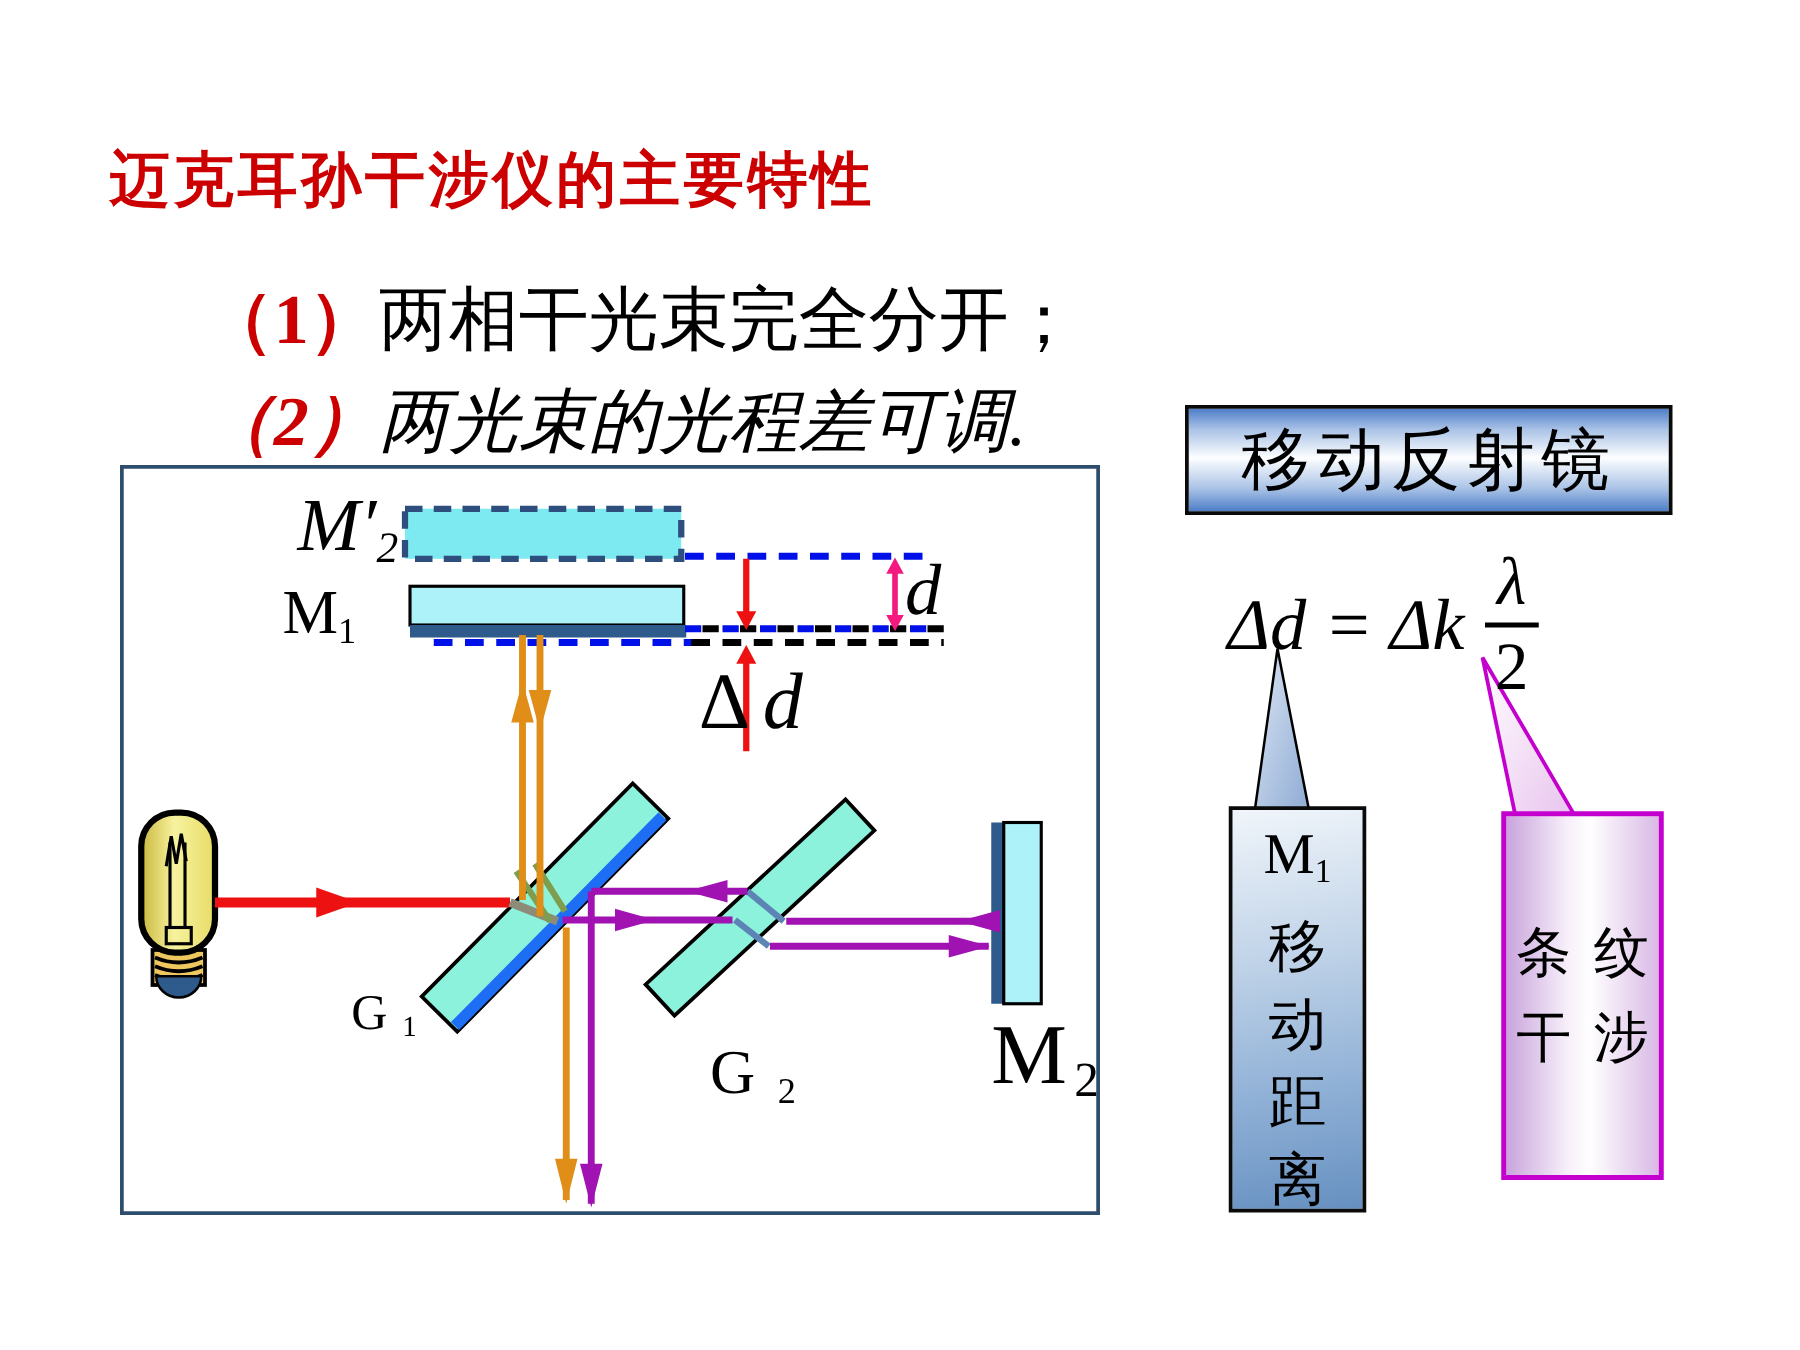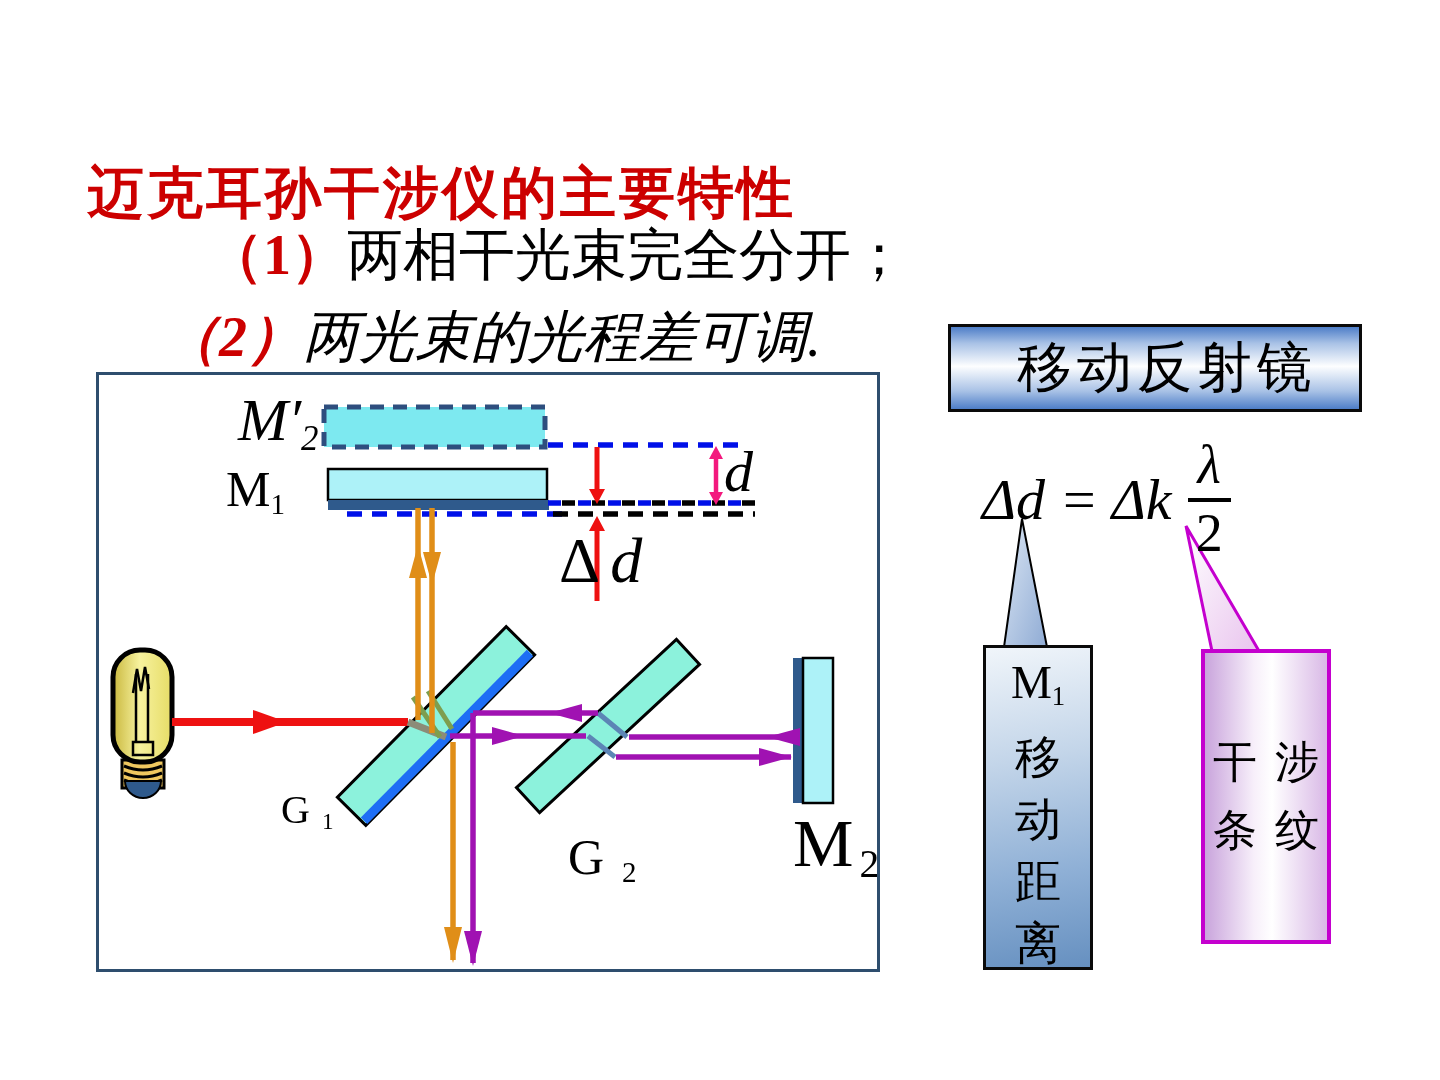--- a/index.html
+++ b/index.html
@@ -3,26 +3,26 @@
 <meta charset="utf-8">
 <style>
   html,body{margin:0;padding:0;}
   body{
     width:1440px;height:1080px;position:relative;background:#ffffff;overflow:hidden;
     font-family:"Liberation Serif","DejaVu Serif",serif;
   }
   .abs{position:absolute;}
   
   .title{
-    left:88px;top:112px;font-size:56px;font-weight:bold;color:#cc0000;
-    letter-spacing:3px;white-space:nowrap;z-index:3;margin-top:44px;
+    left:88px;top:112px;font-size:48px;font-weight:bold;color:#cc0000;
+    letter-spacing:3px;white-space:nowrap;z-index:3;
   }
   .item{left:163px;font-size:56px;color:#000;white-space:nowrap;z-index:3;}
   .item .num{color:#cc0000;font-weight:bold;}
-  .item1{top:218px;margin-left:44px;}
+  .item1{top:218px;}
   .item2{top:300px;font-style:italic;}
   
   .diagram-box{
     left:96px;top:372px;width:778px;height:594px;
     border:3px solid #2e4e6e;background:#ffffff;z-index:1;
   }
   
   svg.art{left:0;top:0;width:1440px;height:1080px;z-index:2;pointer-events:none;}
   
   .lbl{z-index:4;color:#000;white-space:nowrap;}
@@ -36,21 +36,21 @@
   .lbl-g1 .sub{margin-left:12px;}
   .lbl-g2 {left:568px;top:828px;font-size:50px;}
   .lbl-g2 .sub{margin-left:18px;}
   .lbl-m2 {left:793px;top:804px;font-size:68px;}
   .lbl-m2 .sub{margin-left:6px;}
   
   .panel-title-box{
     left:948px;top:324px;width:384px;height:82px;border:3px solid #0a0a0a;
     background:linear-gradient(180deg,#4e7ec8 0%,#a9c2e6 20%,#fdfeff 48%,#a9c2e6 78%,#4e7ec8 100%);
     display:flex;align-items:center;justify-content:center;
-    font-size:55px;letter-spacing:5px;color:#000;z-index:3;padding-left:24px;
+    font-size:55px;letter-spacing:5px;color:#000;z-index:3;
   }
   .formula{
     left:982px;top:424px;height:150px;display:flex;align-items:center;
     font-size:58px;font-style:italic;color:#000;z-index:3;
   }
   .formula .eq{margin:0 16px 0 18px;font-style:normal;}
   .frac{display:inline-flex;flex-direction:column;align-items:center;margin-left:16px;font-size:54px;}
   .frac .num{line-height:62px;border-bottom:4px solid #000;padding:0 10px 2px 10px;}
   .frac .den{line-height:62px;font-style:normal;}
   .co-blue{
@@ -220,15 +220,15 @@
 
 <div class="abs co-blue">
   <div class="line"><span>M</span><span class="sub">1</span></div>
   <div class="line">移</div>
   <div class="line">动</div>
   <div class="line">距</div>
   <div class="line">离</div>
 </div>
 
 <div class="abs co-mag">
+  <div class="row">条纹</div>
   <div class="row">干涉</div>
-  <div class="row">条纹</div>
 </div>
 
 </body></html>

